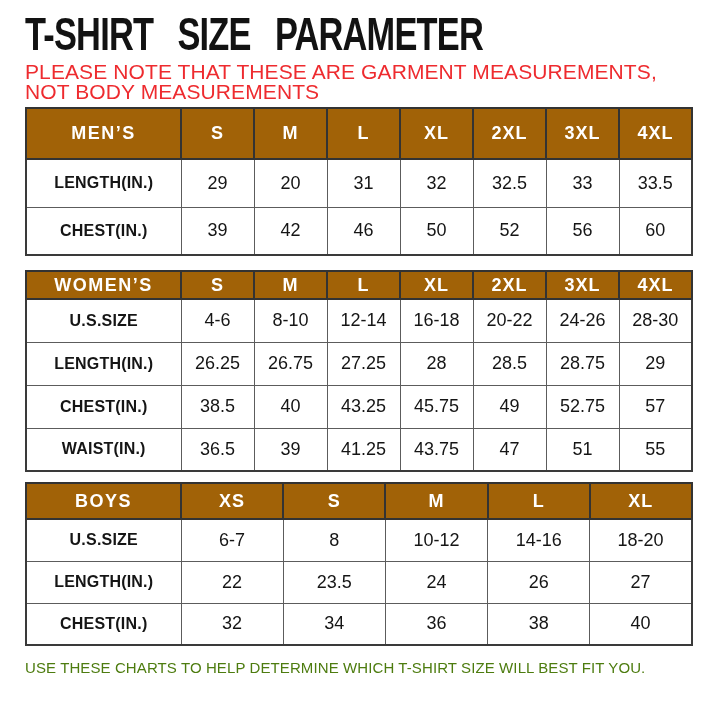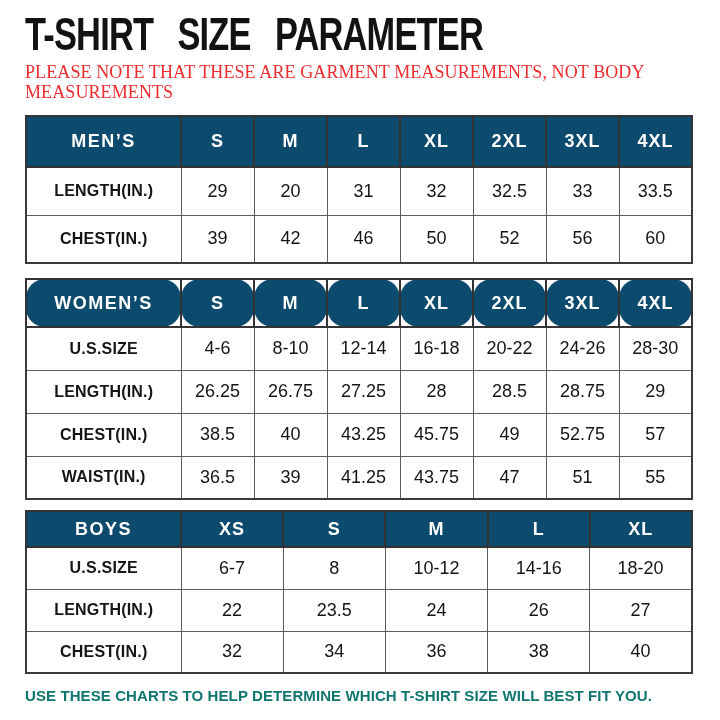--- a/index.html
+++ b/index.html
@@ -18,39 +18,38 @@
     letter-spacing: -1px;
     word-spacing: 0.45em;
     transform: scale(0.80, 1.06);
     transform-origin: left top;
     white-space: nowrap;
     margin-top: 4px;
     line-height: 1.0;
   }
   .note {
     color: #ee2b2f;
-    font-size: 18px;
+    font-size: 21px;
     line-height: 20px;
     font-weight: 400;
     max-width: 640px;
     letter-spacing: 0.1px;
     margin-top: 6px;
-    margin-bottom: 13px;
-    font-family: Liberation Serif, serif;
+    margin-bottom: 5px;
   }
   table {
     border-collapse: collapse;
     table-layout: fixed;
     width: 668px;
     border: 2px solid #3a3a3a;
     background: #fff;
   }
   col.col-label { width: 155px; }
   thead th {
-    background: #0c4a6e;
+    background: #a16207;
     color: #ffffff;
     font-weight: 700;
     font-size: 18px;
     letter-spacing: 1px;
     border: 2px solid #333333;
     text-align: center;
     margin-top: 8px;
   }
   thead th.table-title { font-size: 18px; letter-spacing: 1.5px; }
   tbody td {
@@ -60,31 +59,31 @@
     font-size: 18px;
     font-weight: 400;
   }
   tbody td.row-label {
     font-size: 16px;
     font-weight: 700;
     letter-spacing: 0.2px;
   }
   .t-mens thead th { height: 51px; }
   .t-mens tbody td { height: 48px; }
-  .t-womens thead th { height: 48px; border-radius: 19px; }
+  .t-womens thead th { height: 28px; }
   .t-womens tbody td { height: 43px; }
   .t-boys thead th { height: 36px; }
   .t-boys tbody td { height: 42px; }
   .t-mens   { margin-bottom: 14px; }
   .t-womens { margin-bottom: 10px; }
   .t-boys   { margin-bottom: 13px; }
   .footer {
-    color: #0f766e;
+    color: #4d7c0f;
     font-size: 15px;
-    font-weight: 700;
+    font-weight: 400;
     letter-spacing: 0.1px;
     white-space: nowrap;
   }
 </style>
 </head>
 <body>
 
 <div>
   <h1>
     <span class="page-title">T-SHIRT SIZE PARAMETER</span>

